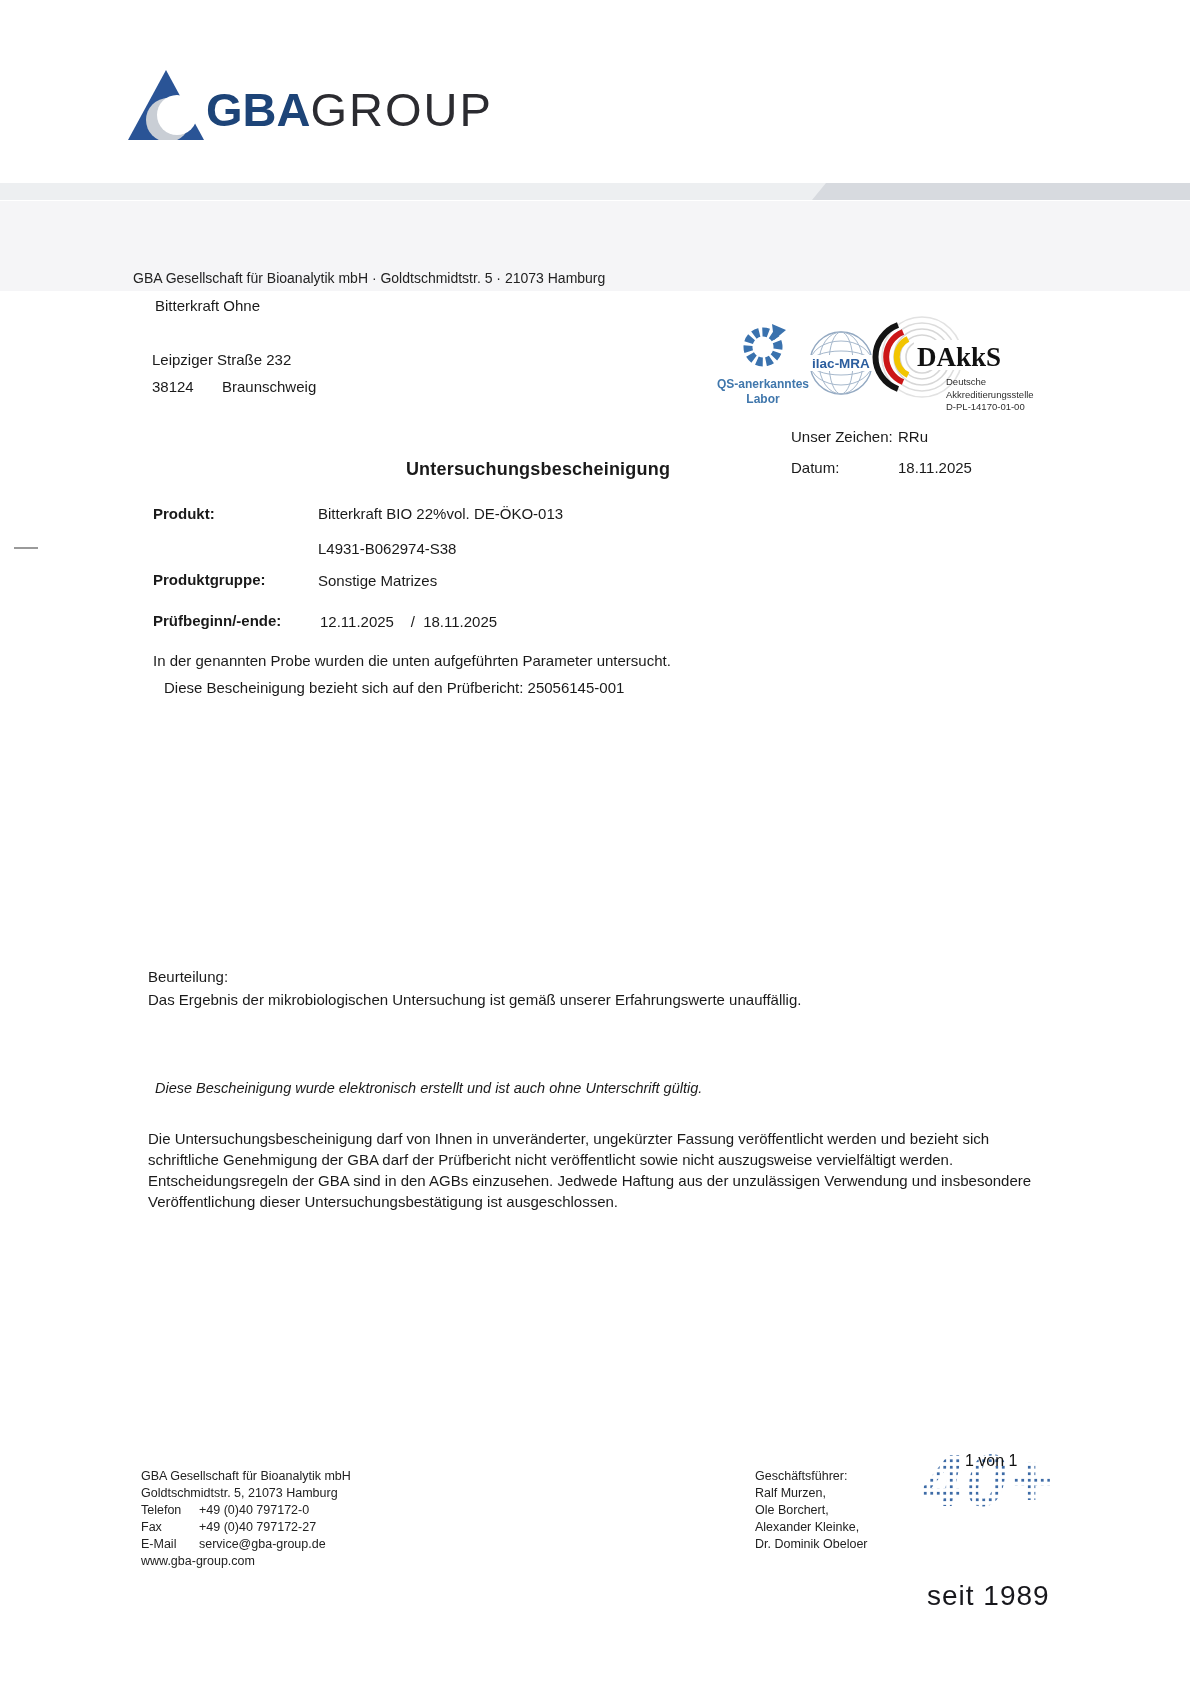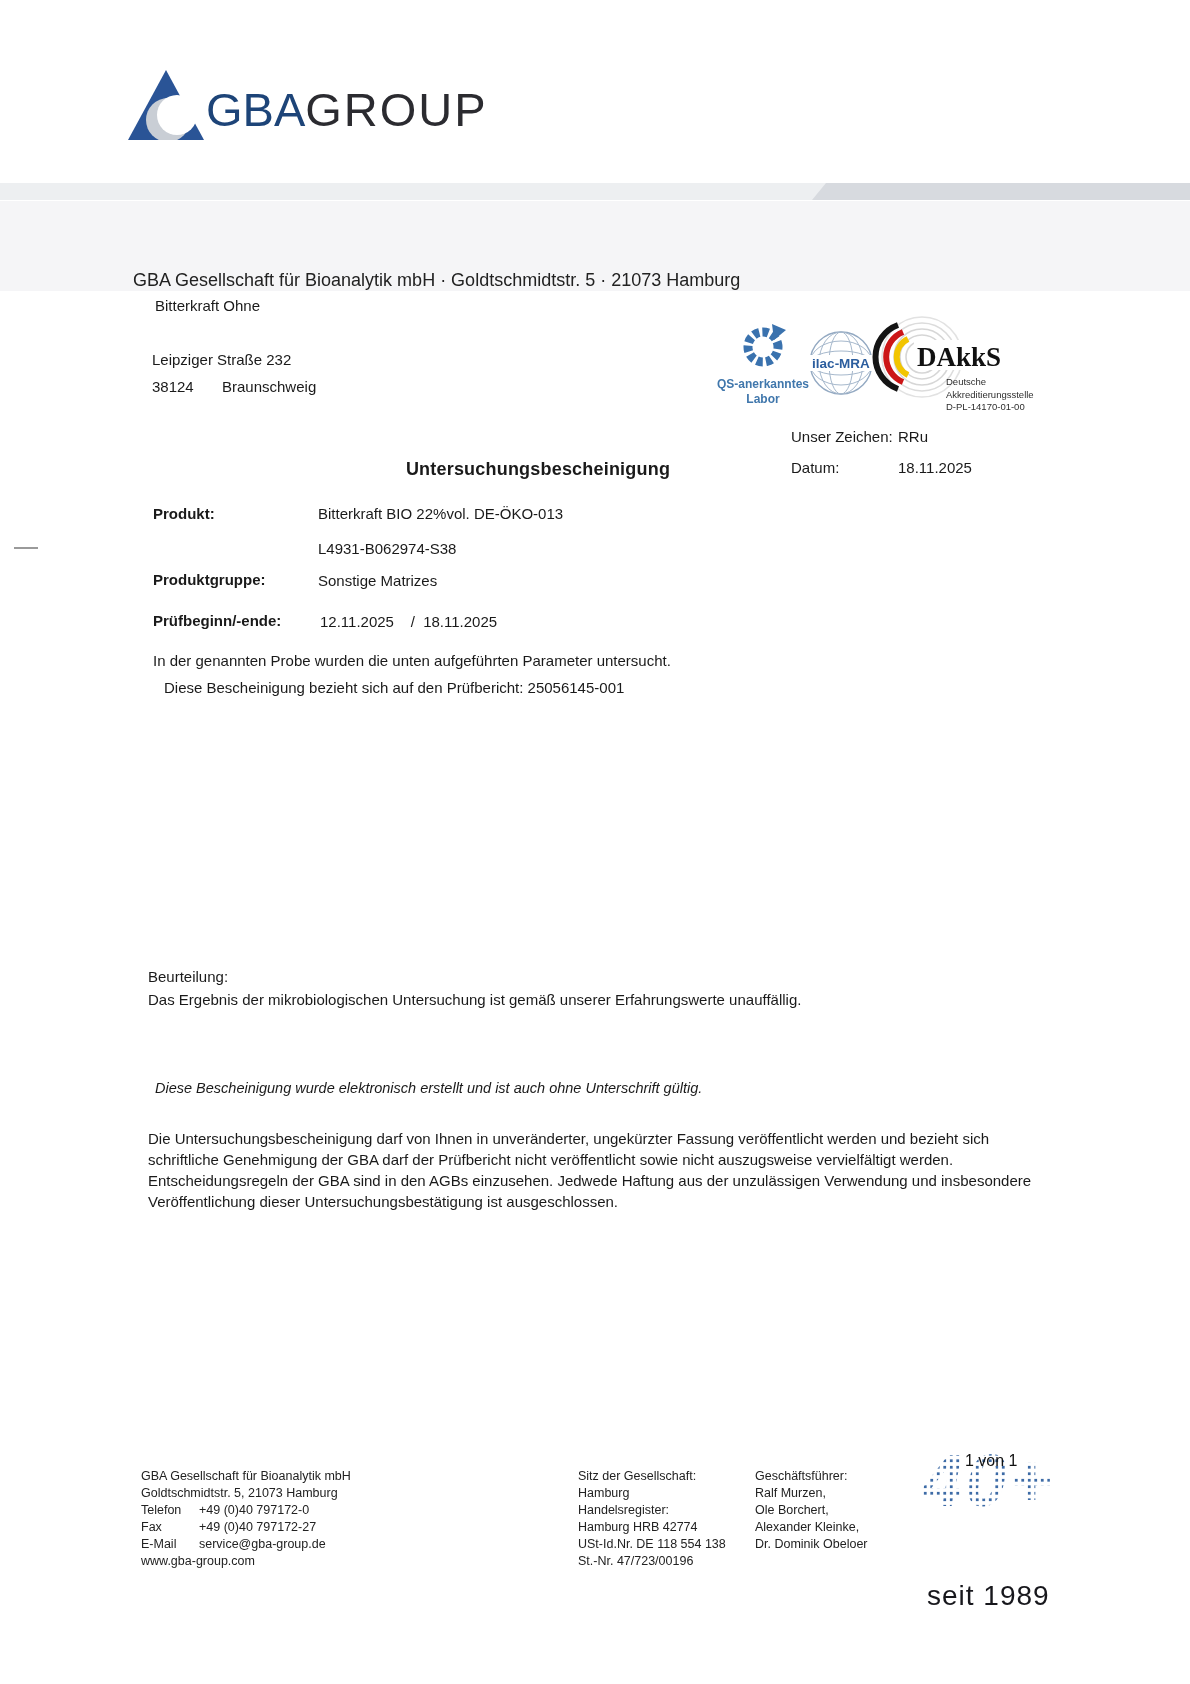--- a/index.html
+++ b/index.html
@@ -1,28 +1,28 @@
 <!DOCTYPE html>
 <html><head>
 <meta charset="utf-8">
 <style>
   html,body{margin:0;padding:0;background:#fff;}
   .page{position:relative;width:1190px;height:1684px;background:#ffffff;
         font-family:"Liberation Sans", sans-serif;color:#1a1a1a;overflow:hidden;}
   .abs{position:absolute;}
   
   .brand-text{font-size:47px;letter-spacing:0px;white-space:nowrap;}
-  .brand-gba{font-weight:normal;color:#1d4478;}
+  .brand-gba{font-weight:bold;color:#1d4478;}
   .brand-group{font-weight:200;color:#2b2b30;letter-spacing:2px;}
   
   .band{left:0;top:183px;width:1190px;height:17px;background:#edeff1;}
   .band-dark{left:812px;top:183px;width:378px;height:17px;background:#d7dadf;
              clip-path:polygon(14px 0,100% 0,100% 100%,0 100%);}
   .pale{left:0;top:201px;width:1190px;height:90px;background:#f5f5f7;}
-  .sender{left:133px;top:270px;font-size:18px;color:#222;}
+  .sender{left:133px;top:270px;font-size:14px;color:#222;}
   
   .recip-name{left:155px;top:297px;font-size:15px;}
   .recip-street{left:152px;top:351px;font-size:15px;}
   .recip-city{left:152px;top:378px;font-size:15px;}
   .zip{display:inline-block;width:70px;}
   
   .qs-badge{left:703px;top:323px;width:120px;text-align:center;}
   .qs-text{font-size:12px;font-weight:bold;color:#4077ac;line-height:15px;margin-top:2px;}
   .ilac-badge{left:808px;top:330px;width:66px;height:66px;}
   .dakks-badge{left:872px;top:310px;width:215px;height:100px;}
@@ -161,28 +161,20 @@
 
   <div class="abs foot" style="left:141px;top:1468px;">
     <div>GBA Gesellschaft für Bioanalytik mbH</div>
     <div>Goldtschmidtstr. 5, 21073 Hamburg</div>
     <div><span class="lab">Telefon</span><span>+49 (0)40 797172-0</span></div>
     <div><span class="lab">Fax</span><span>+49 (0)40 797172-27</span></div>
     <div><span class="lab">E-Mail</span><span>service@gba-group.de</span></div>
     <div>www.gba-group.com</div>
   </div>
 
-  <div class="abs foot" style="left:578px;top:1468px;">
-    <div>Sitz der Gesellschaft:</div>
-    <div>Hamburg</div>
-    <div>Handelsregister:</div>
-    <div>Hamburg HRB 42774</div>
-    <div>USt-Id.Nr. DE 118 554 138</div>
-    <div>St.-Nr. 47/723/00196</div>
-  </div>
 
   <div class="abs foot" style="left:755px;top:1468px;">
     <div>Geschäftsführer:</div>
     <div>Ralf Murzen,</div>
     <div>Ole Borchert,</div>
     <div>Alexander Kleinke,</div>
     <div>Dr. Dominik Obeloer</div>
   </div>
 
   <div class="abs logo30" style="left:922px;top:1438px;">40+</div>

